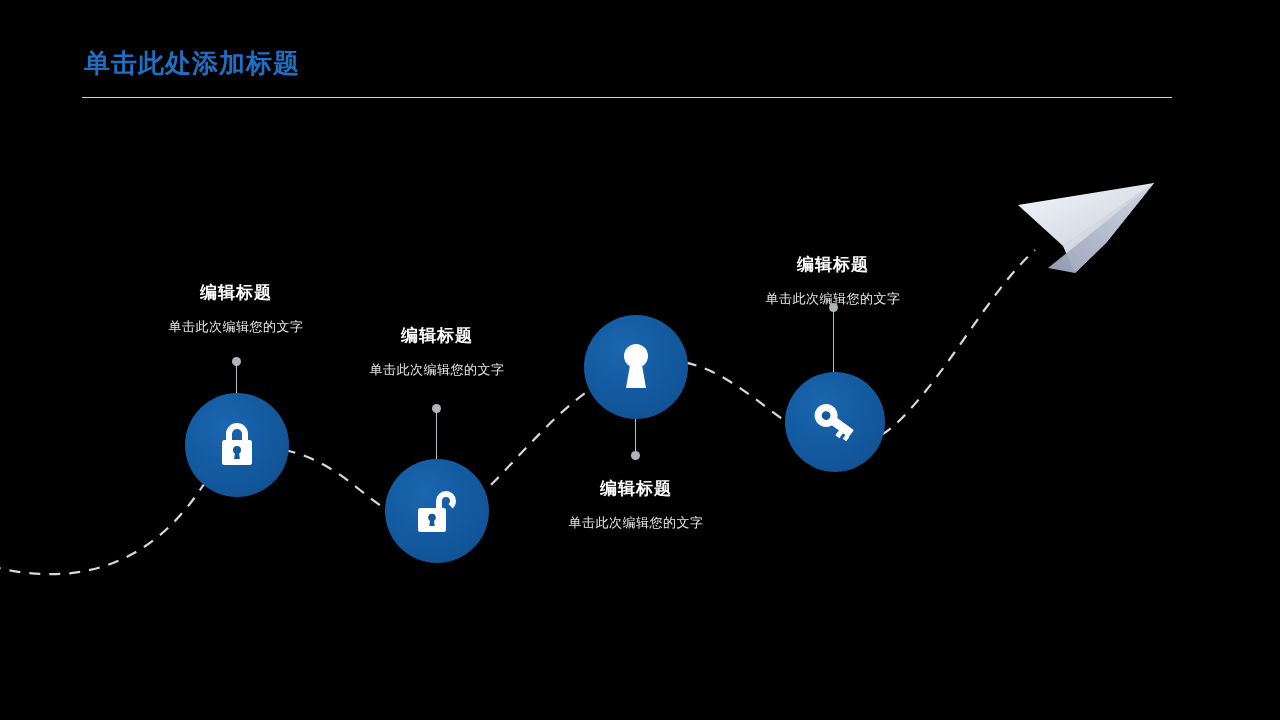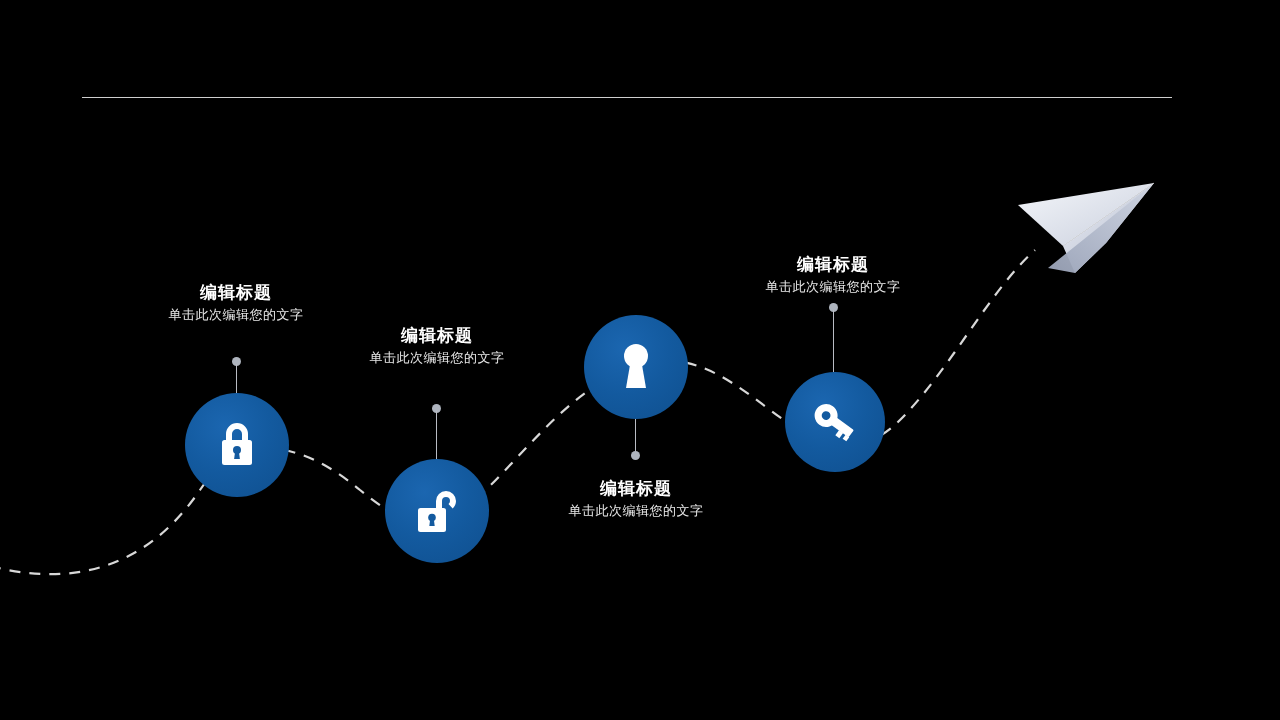--- a/index.html
+++ b/index.html
@@ -68,21 +68,21 @@
     font-weight: bold;
     color: #ffffff;
     letter-spacing: 1px;
     line-height: 22px;
   }
   .callout .cs {
     font-size: 13px;
     color: #e8e8e8;
     letter-spacing: 0.5px;
     line-height: 22px;
-    margin-top: 0;
+    margin-top: 12px;
     text-align: center;
   }
 
   
   .stem {
     position: absolute;
     width: 1px;
     background: #b9bcc4;
   }
   .stem-dot {
@@ -91,20 +91,21 @@
     height: 9px;
     border-radius: 50%;
     background: #aeb4be;
   }
 </style>
 </head>
 <body>
 
 <div id="slide">
 
+  <div id="slide-title">单击此处添加标题</div>
   <div id="title-rule"></div>
 
   <svg class="layer" viewBox="0 0 1280 720" xmlns="http://www.w3.org/2000/svg">
     <path d="M -10 566
              C 60 584, 140 578, 200 490
              C 240 430, 300 440, 360 490
              C 400 522, 430 540, 470 505
              C 520 460, 560 400, 620 372
              C 680 344, 720 372, 770 410
              C 820 448, 860 460, 900 420

